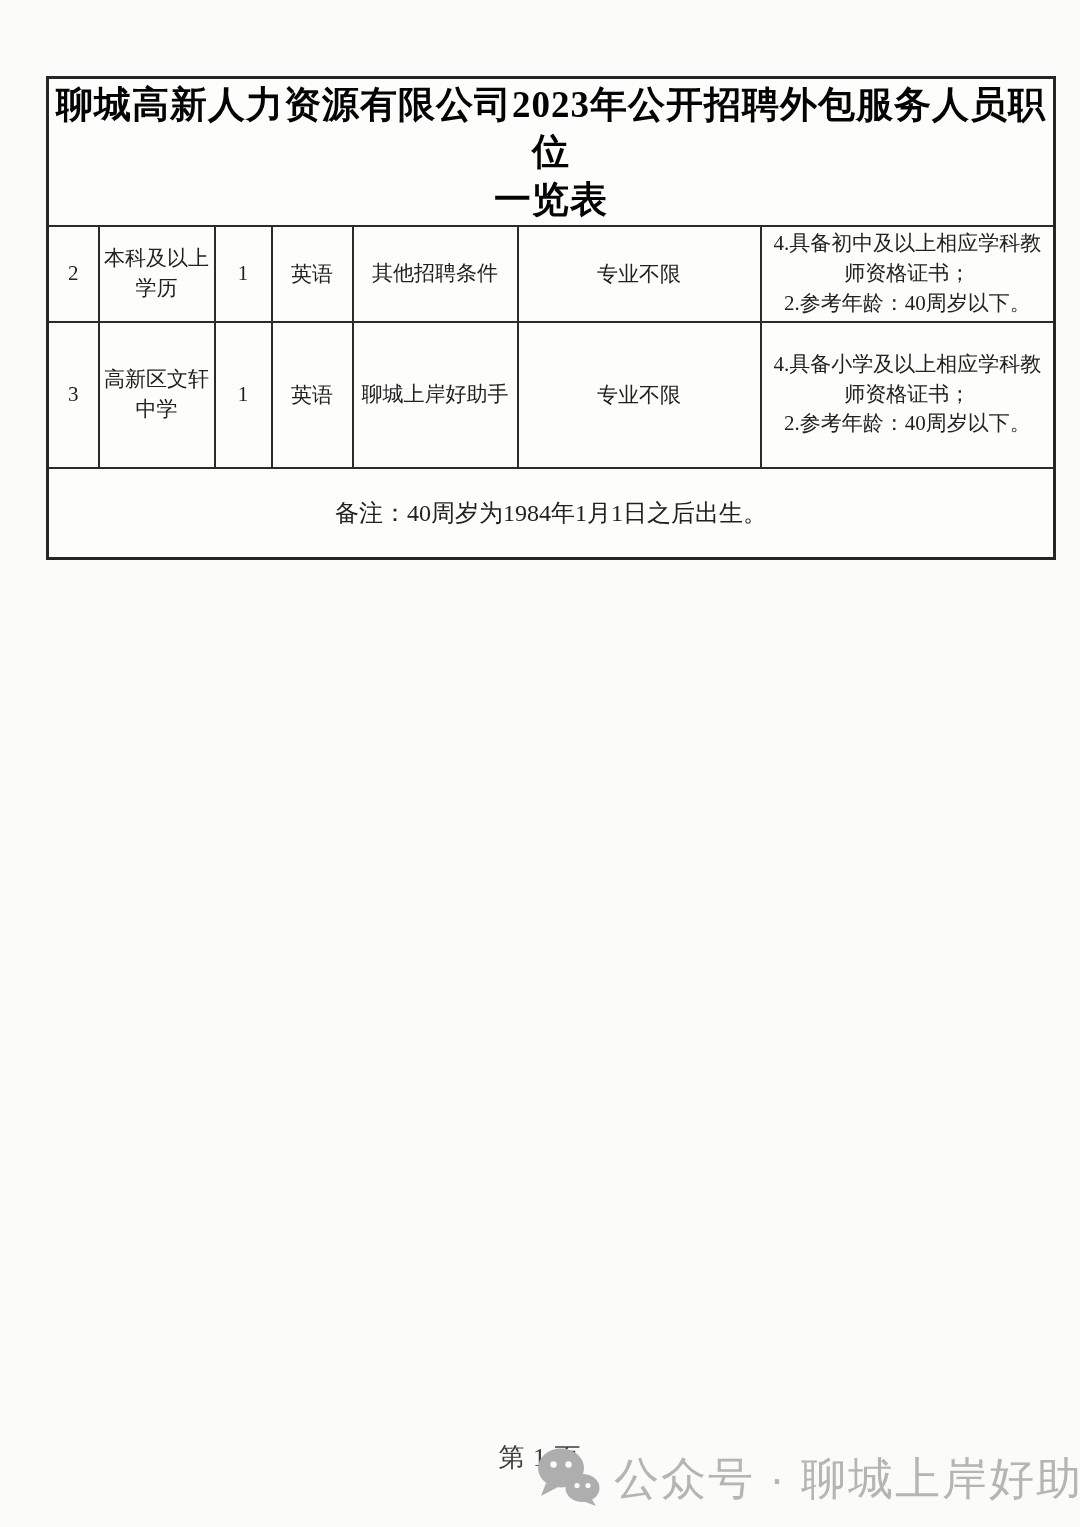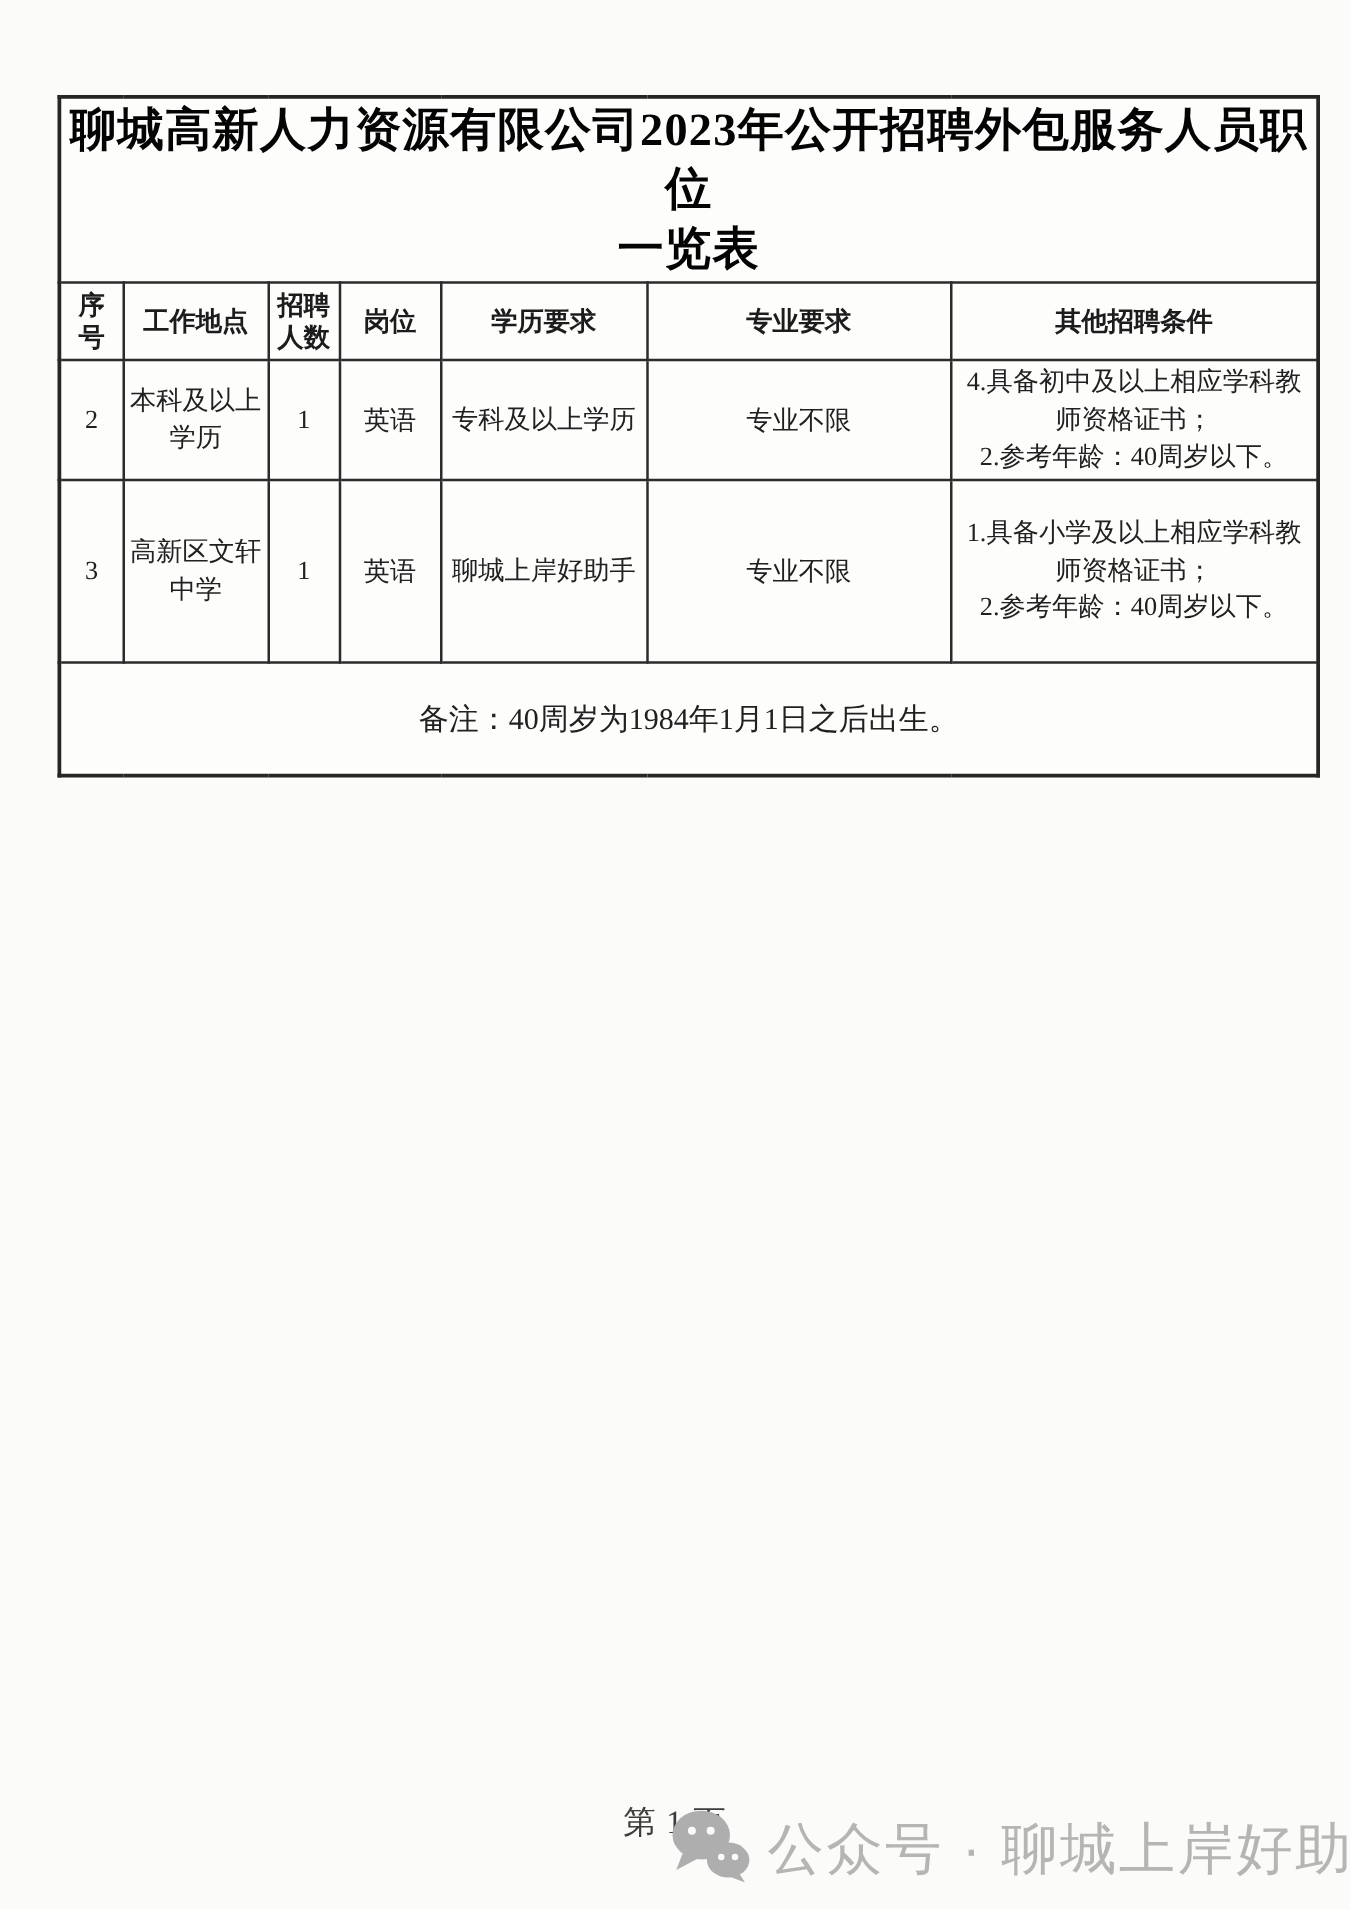--- a/index.html
+++ b/index.html
@@ -113,50 +113,41 @@
       <col style="width:243px">
       <col style="width:294px">
     </colgroup>
     <tbody>
       <tr class="title-row">
         <td colspan="7">
           <div>聊城高新人力资源有限公司2023年公开招聘外包服务人员职位</div>
           <div>一览表</div>
         </td>
       </tr>
-      <tr class="header-row">
-        <td>序号</td>
-        <td>工作地点</td>
-        <td>招聘人数</td>
-        <td>岗位</td>
-        <td>学历要求</td>
-        <td>专业要求</td>
-        <td>其他招聘条件</td>
-      </tr>
       <tr class="row-a">
         <td>2</td>
         <td class="cell-location">本科及以上学历</td>
         <td>1</td>
         <td>英语</td>
-        <td class="cell-education">专科及以上学历</td>
+        <td class="cell-education">其他招聘条件</td>
         <td>专业不限</td>
         <td class="cell-other">
           <div>4.具备初中及以上相应学科教师资格证书；</div>
           <div>2.参考年龄：40周岁以下。</div>
         </td>
       </tr>
       <tr class="row-b">
         <td>3</td>
         <td class="cell-location">高新区文轩中学</td>
         <td>1</td>
         <td>英语</td>
         <td class="cell-education">聊城上岸好助手</td>
         <td>专业不限</td>
         <td class="cell-other">
-          <div>1.具备小学及以上相应学科教师资格证书；</div>
+          <div>4.具备小学及以上相应学科教师资格证书；</div>
           <div>2.参考年龄：40周岁以下。</div>
         </td>
       </tr>
       <tr class="note-row">
         <td colspan="7">备注：40周岁为1984年1月1日之后出生。</td>
       </tr>
     </tbody>
   </table>
 
   <div class="page-number">第 1 页</div>

